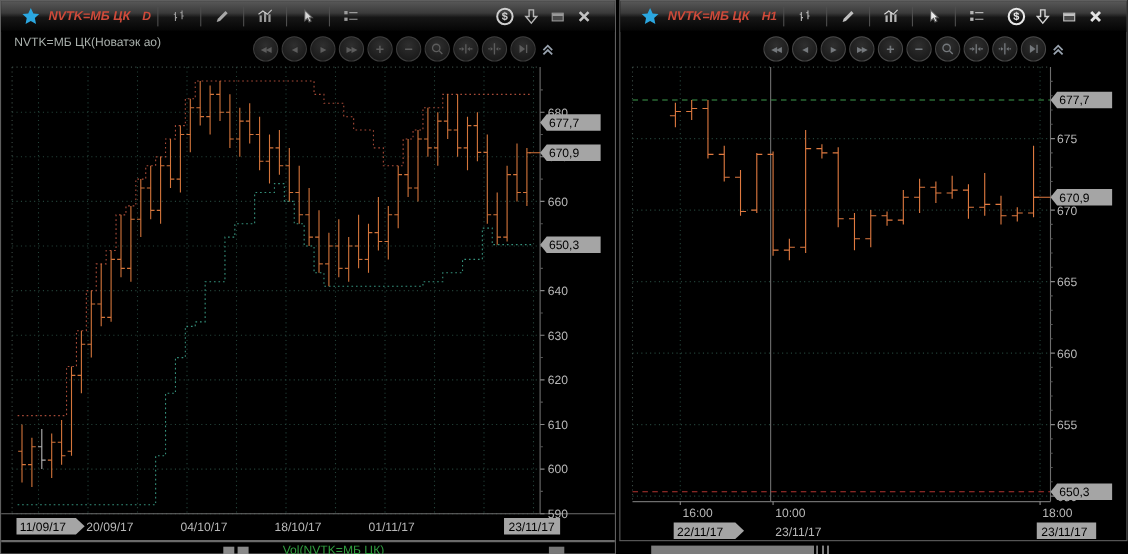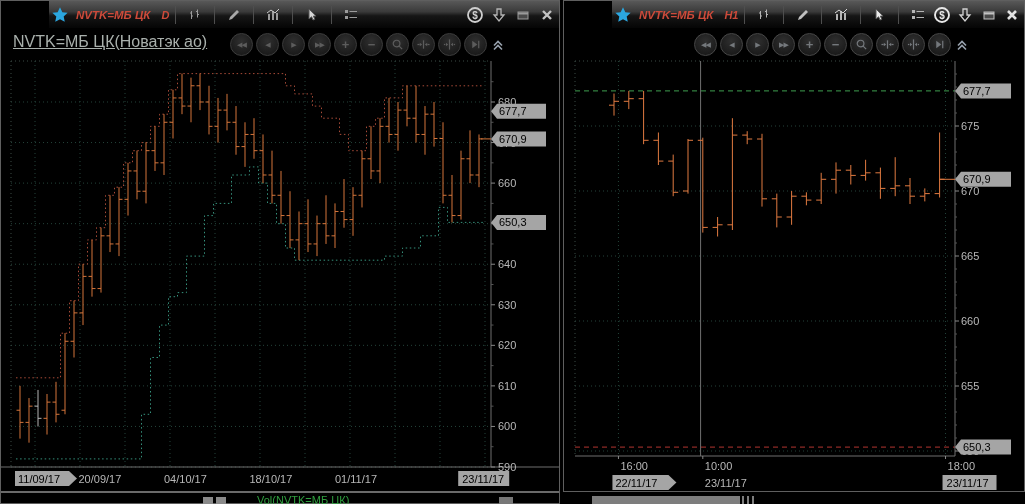--- a/index.html
+++ b/index.html
@@ -1,36 +1,36 @@
 <!DOCTYPE html>
 <html><head>
 <meta charset="utf-8">
 <style>
   html,body{margin:0;padding:0;background:#000;width:1025px;height:504px;overflow:hidden;
     font-family:"Liberation Sans",sans-serif;}
   .win{position:absolute;background:#000;border:1px solid #5f5f5f;box-sizing:border-box;}
   #win-left{left:0;top:0;width:560px;height:504px;}
   #win-right{left:563px;top:0;width:462px;height:492px;}
-  .titlebar{height:27px;display:flex;align-items:center;padding:0 0;
+  .titlebar{height:27px;display:flex;align-items:center;padding:0 16px;
     background:linear-gradient(180deg,#585858 0%,#3a3a3a 40%,#161616 55%,#050505 100%);
-    border-bottom:1px solid #000;margin-left:48px;}
+    border-bottom:1px solid #000;}
   .star{width:18px;height:18px;margin:0 2px;flex:0 0 auto;}
   .wtitle{color:#cd4a3a;font-style:italic;font-weight:bold;font-size:11.5px;margin-left:5px;white-space:nowrap;}
   .wtf{color:#cd4a3a;font-style:italic;font-weight:bold;font-size:11px;margin-left:11px;}
   .tsep{width:1px;height:18px;background:#4e4e4e;margin:0 6px;flex:0 0 auto;}
   .tool{width:26px;height:22px;display:flex;align-items:center;justify-content:center;cursor:pointer;}
   .tool svg{width:16px;height:16px;}
   .spacer{flex:1;}
   .wctl{width:24px;height:22px;display:flex;align-items:center;justify-content:center;cursor:pointer;}
   .wctl svg{width:16px;height:16px;}
   .wctl.dollar svg{width:18px;height:18px;}
   .chartwrap{position:relative;width:100%;}
   .chartwrap svg.plot{position:absolute;left:0;top:0;}
   svg text{font-family:"Liberation Sans",sans-serif;}
-  .legend{position:absolute;left:12px;top:4px;color:#a9b0ac;font-size:16px;pointer-events:none;text-decoration:underline;}
+  .legend{position:absolute;left:12px;top:4px;color:#a9b0ac;font-size:11px;pointer-events:none;}
   .nav{position:absolute;top:4px;display:flex;align-items:center;gap:3px;}
   #win-left .nav{left:229px;}
   #win-right .nav{left:130px;}
   .nb{width:21px;height:21px;border-radius:50%;flex:0 0 auto;
     background:radial-gradient(circle at 50% 35%,#2f2f2f,#141414);
     border:1px solid #3d3d3d;color:#5c5c5c;display:flex;align-items:center;justify-content:center;
     font-size:7px;letter-spacing:-1px;cursor:pointer;user-select:none;}
   #win-right .nb{color:#74787c;border-color:#474747;}
   .nb.big{font-size:13px;font-weight:bold;letter-spacing:0;}
   .nb svg{width:13px;height:13px;stroke:currentColor;fill:none;stroke-width:1.3;}

